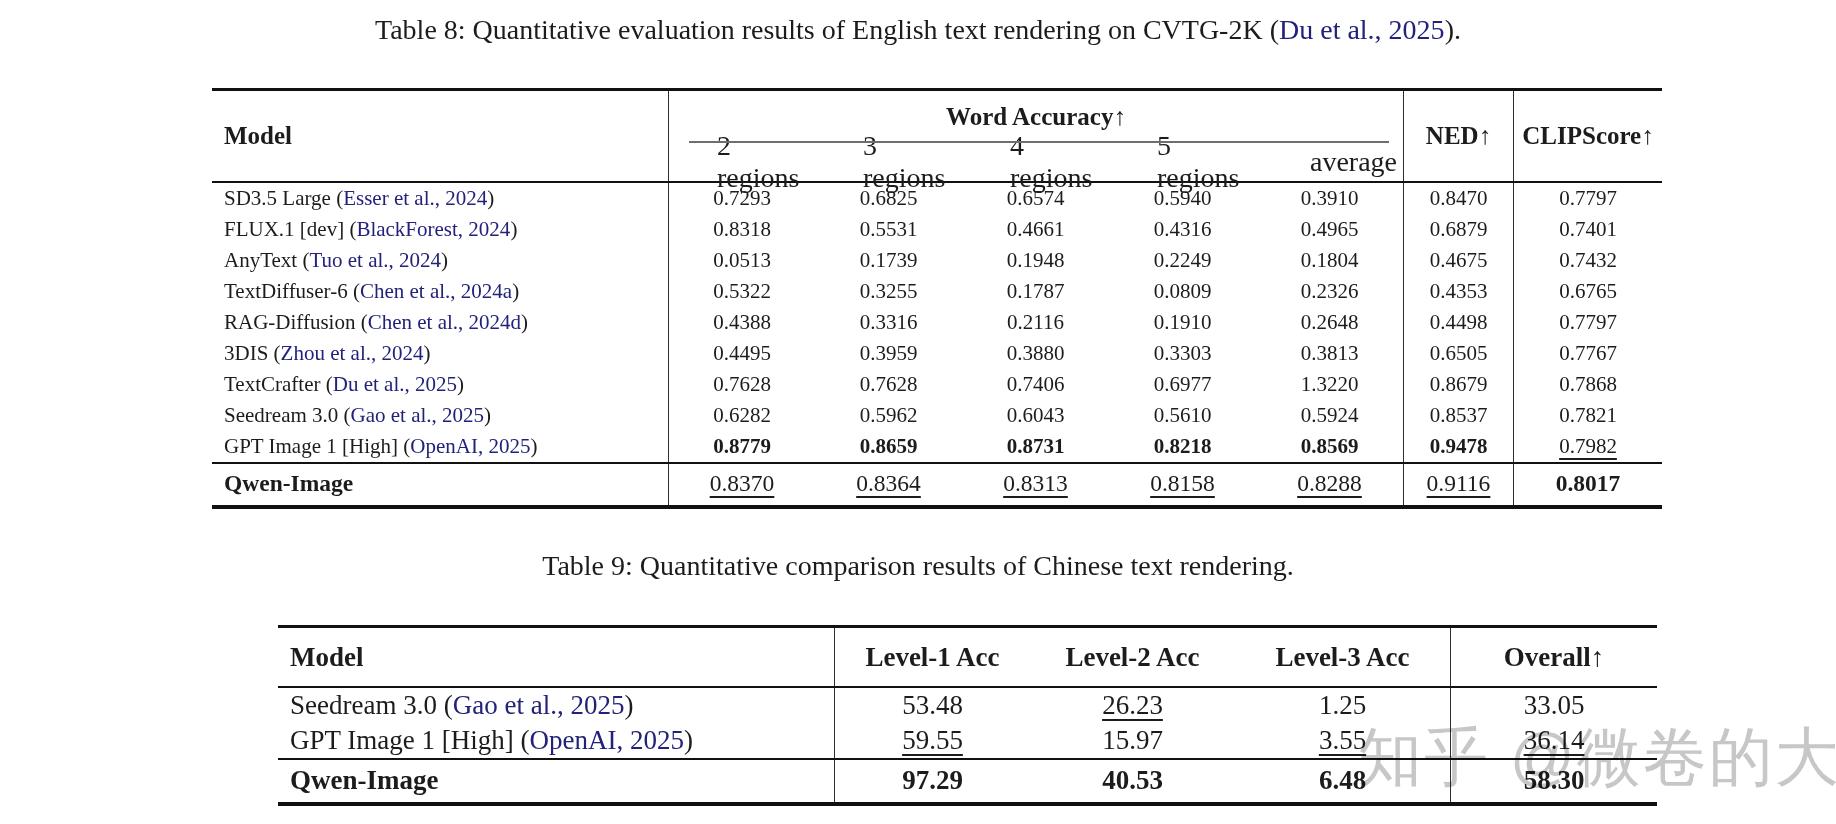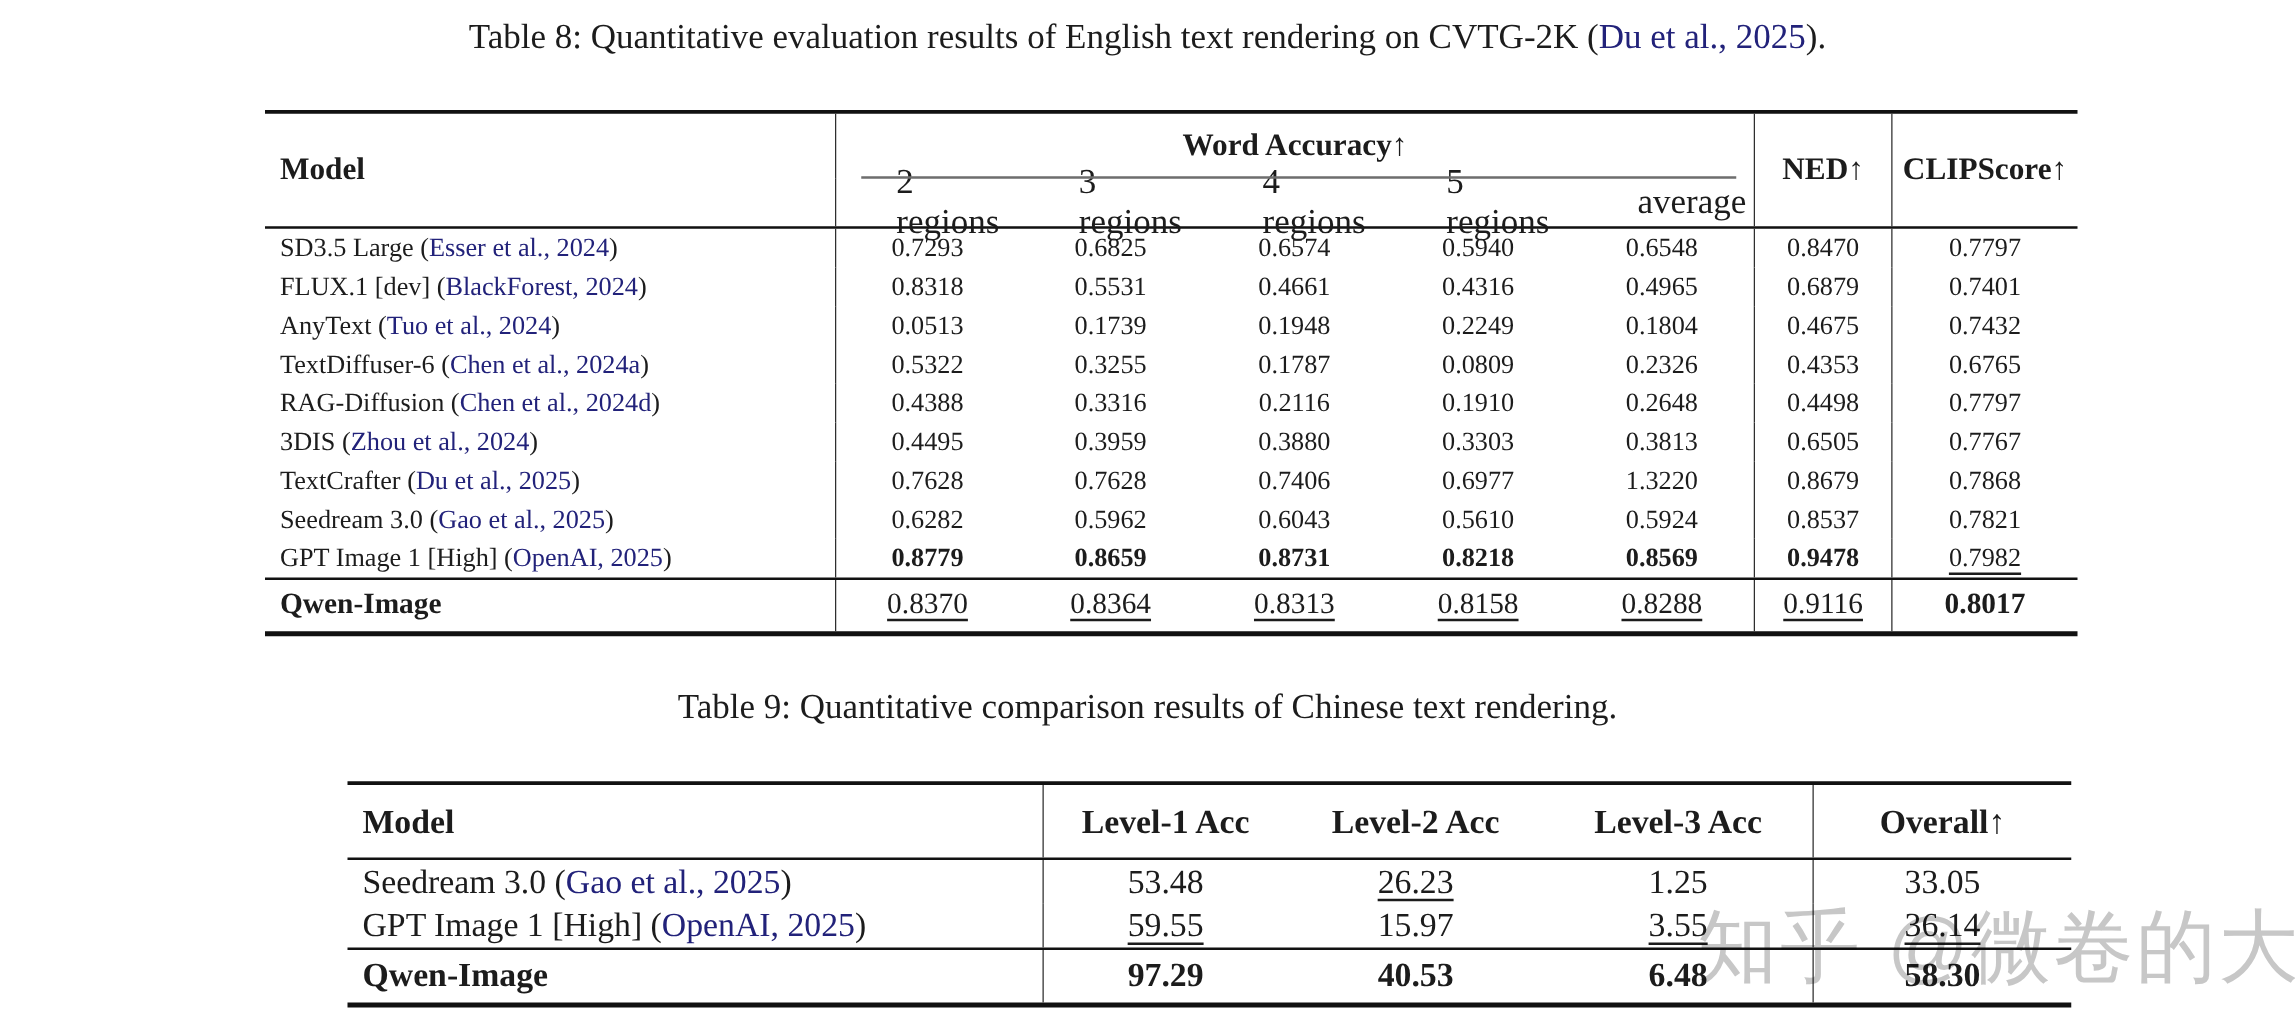--- a/index.html
+++ b/index.html
@@ -76,21 +76,21 @@
       <div class="h-ned v">NED↑</div>
       <div class="h-clip v">CLIPScore↑</div>
     </div>
 
     <div class="t8cols t8body">
       <div class="m"><span>SD3.5 Large (</span><span class="cite">Esser et al., 2024</span><span>)</span></div>
       <div class="c v">0.7293</div>
       <div class="c">0.6825</div>
       <div class="c">0.6574</div>
       <div class="c">0.5940</div>
-      <div class="c">0.6548</div>
+      <div class="c">0.3910</div>
       <div class="c v">0.8470</div>
       <div class="c v">0.7797</div>
 
       <div class="m"><span>FLUX.1 [dev] (</span><span class="cite">BlackForest, 2024</span><span>)</span></div>
       <div class="c v">0.8318</div>
       <div class="c">0.5531</div>
       <div class="c">0.4661</div>
       <div class="c">0.4316</div>
       <div class="c">0.4965</div>
       <div class="c v">0.6879</div>

